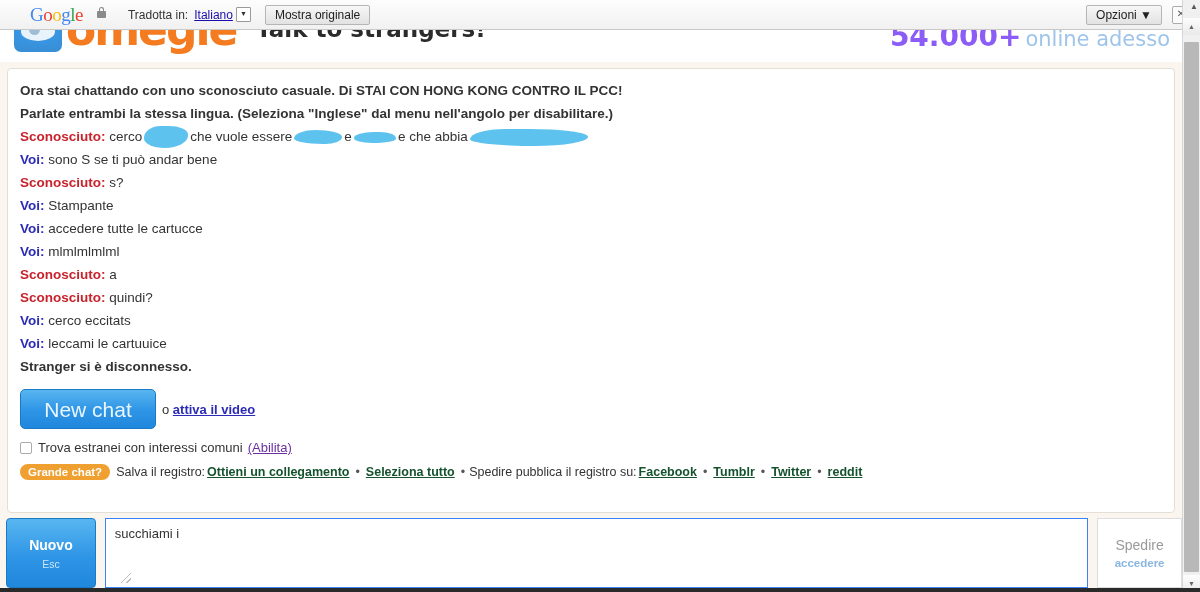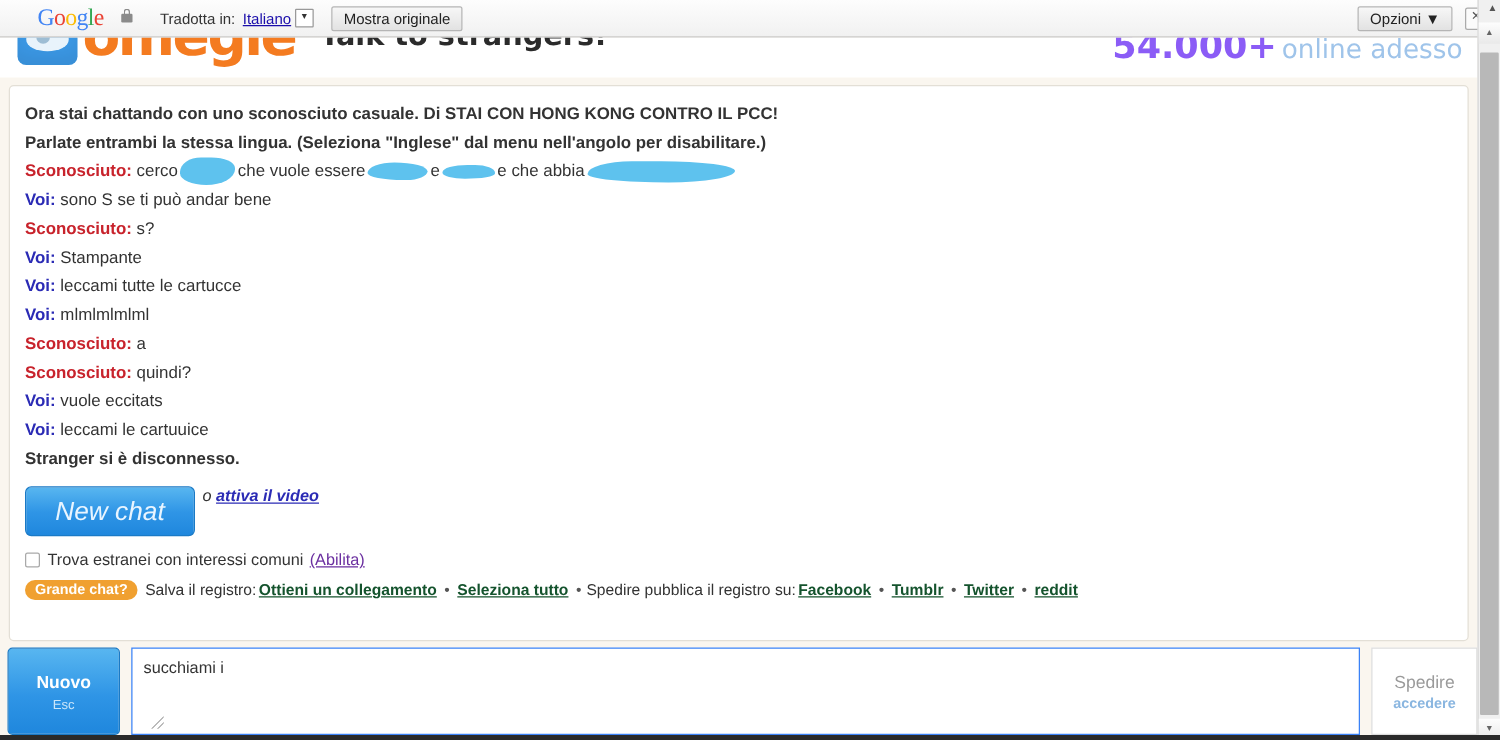--- a/index.html
+++ b/index.html
@@ -94,21 +94,21 @@
   .who-stranger{font-weight:bold;color:#c8232c;}
   .who-you{font-weight:bold;color:#2b2bb5;}
   .redact{
     display:inline-block;background:#5ec2ee;vertical-align:middle;position:relative;
   }
   .r1{width:44px;height:22px;border-radius:40% 45% 55% 50%/55% 40% 60% 45%;margin:0 2px;}
   .r2{width:48px;height:14px;border-radius:45% 55% 35% 60%/60% 50% 50% 40%;margin:0 2px;}
   .r3{width:42px;height:11px;border-radius:50% 40% 60% 45%/55% 60% 40% 45%;margin:0 2px;}
   .r4{width:118px;height:17px;border-radius:30% 50% 45% 55%/60% 45% 55% 40%;margin:0 2px;}
   
-  #newchat-row{display:flex;align-items:flex-start;margin-top:11px;font-style:italic;}
+  #newchat-row{display:flex;align-items:center;margin-top:11px;}
   #newchat-btn{
     width:136px;height:40px;border-radius:5px;
     background:linear-gradient(to bottom,#58b6f0 0%,#2f95e6 52%,#1f87dd 100%);
     border:1px solid #1a7ac6;
     color:#e9f5ff;font-size:21px;text-align:center;line-height:40px;
     cursor:pointer;box-sizing:border-box;
   }
   #video-link{margin-left:6px;font-size:13px;color:#333;}
   #video-link a{color:#2b2bb5;font-weight:bold;text-decoration:underline;}
   #interests-row{margin-top:11px;display:flex;align-items:center;font-size:13px;color:#333;}
@@ -236,41 +236,41 @@
     <span>s?</span>
   </div>
 
   <div class="msg">
     <span class="who-you">Voi:</span>
     <span>Stampante</span>
   </div>
 
   <div class="msg">
     <span class="who-you">Voi:</span>
-    <span>leccami tutte le cartucce</span>
+    <span>accedere tutte le cartucce</span>
   </div>
 
   <div class="msg">
     <span class="who-you">Voi:</span>
     <span>mlmlmlmlml</span>
   </div>
 
   <div class="msg">
     <span class="who-stranger">Sconosciuto:</span>
     <span>a</span>
   </div>
 
   <div class="msg">
     <span class="who-stranger">Sconosciuto:</span>
     <span>quindi?</span>
   </div>
 
   <div class="msg">
     <span class="who-you">Voi:</span>
-    <span>vuole eccitats</span>
+    <span>cerco eccitats</span>
   </div>
 
   <div class="msg">
     <span class="who-you">Voi:</span>
     <span>leccami le cartuuice</span>
   </div>
 
   <div class="msg">
     <span class="sys">Stranger si è disconnesso.</span>
   </div>

